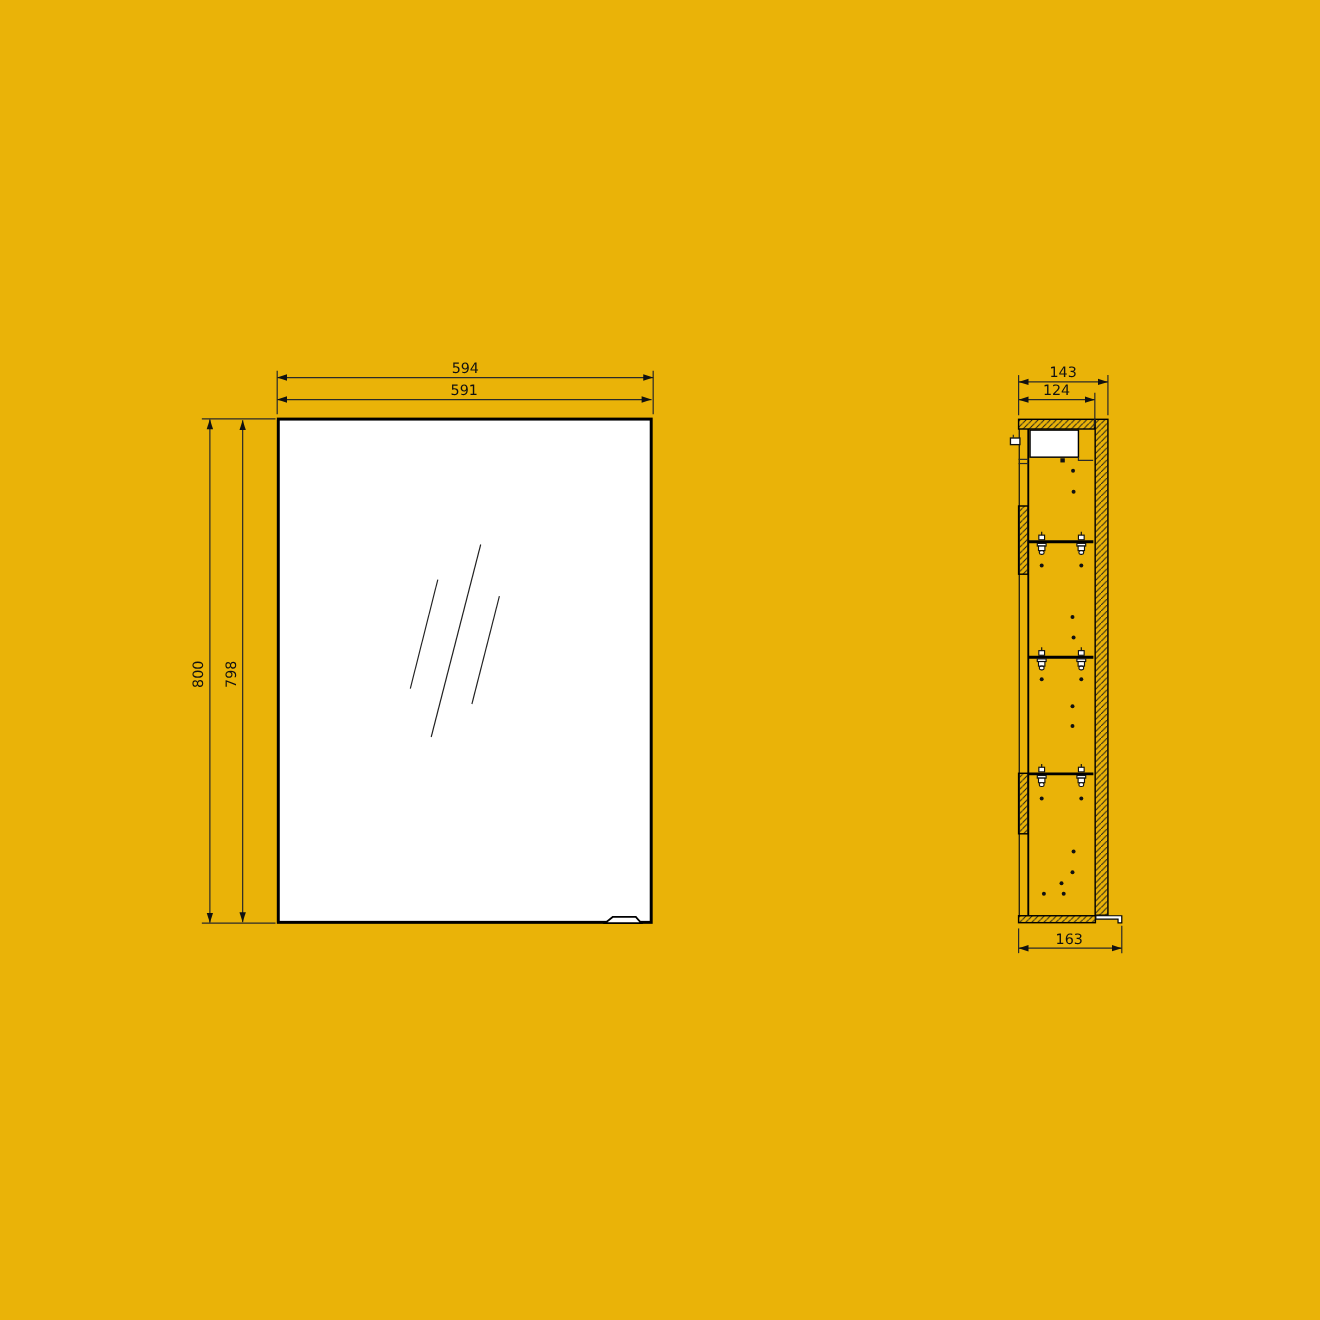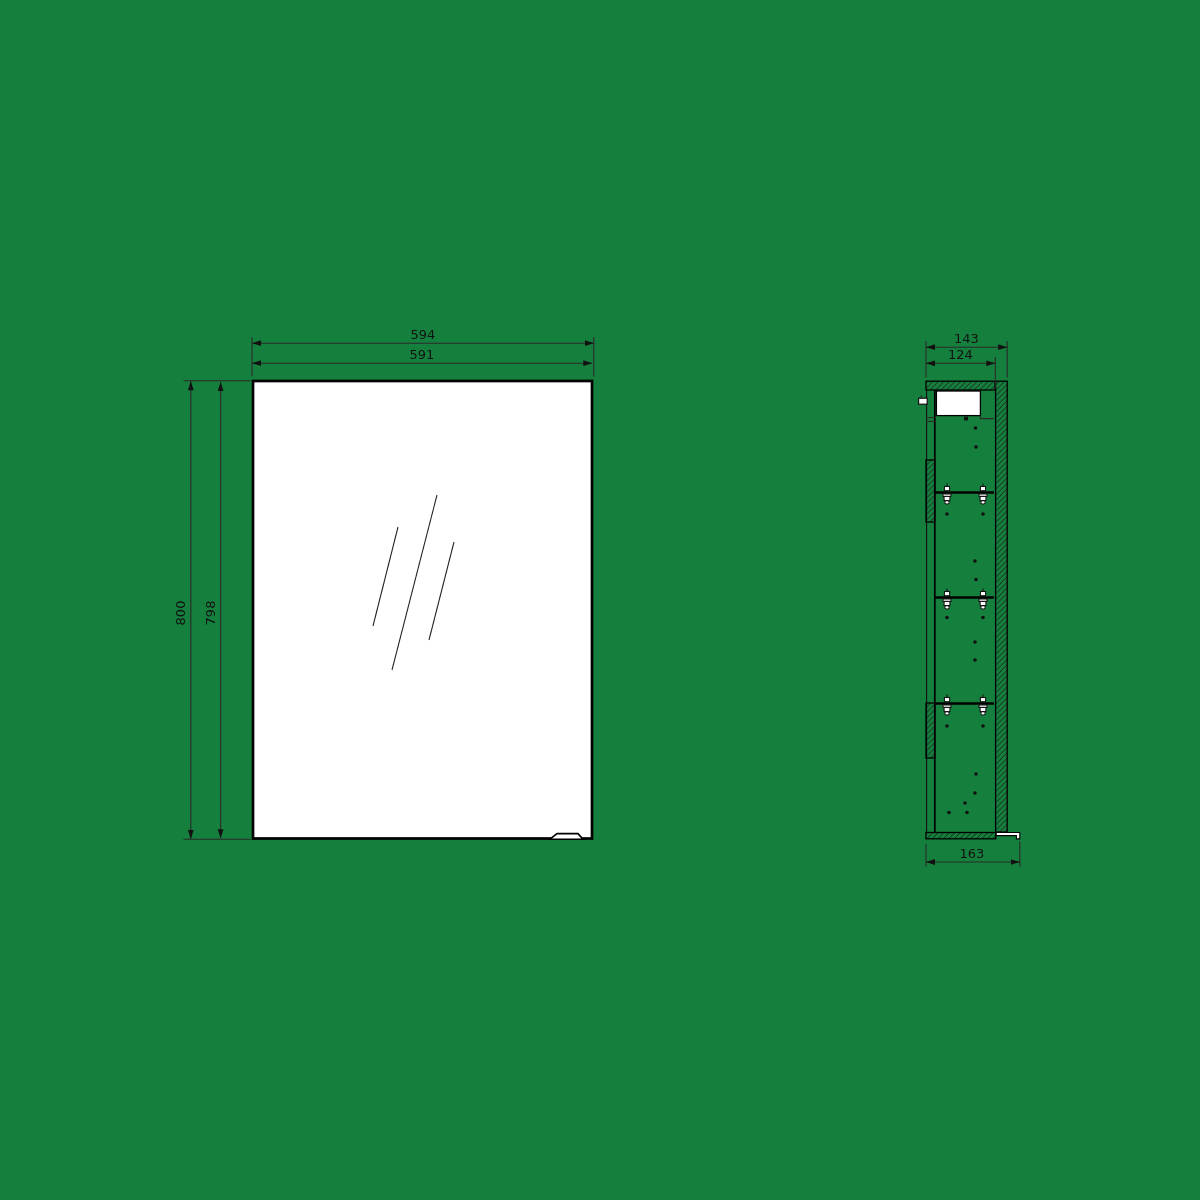--- a/index.html
+++ b/index.html
@@ -1,16 +1,16 @@
 <!DOCTYPE html>
 <html><head>
 <meta charset="utf-8">
 <style>
   html,body{margin:0;padding:0;background:#fff;}
-  .canvas{position:relative;width:1200px;height:1200px;background:#15803d;overflow:hidden;}
+  .canvas{position:relative;width:1200px;height:1200px;background:#eab308;overflow:hidden;}
   svg{position:absolute;left:0;top:0;}
   .thin{stroke:#2a2a2a;stroke-width:1.1;fill:none;}
   .dim{stroke:#2a2a2a;stroke-width:1.1;fill:none;}
   .bold{stroke:#000;stroke-width:2.7;fill:#fff;}
   .shelf{stroke:#000;stroke-width:2.6;fill:none;}
   .part{stroke:#000;stroke-width:1.3;}
   .clip{stroke:#111;stroke-width:1.05;fill:#fff;}
   text.dimlabel{font-family:"DejaVu Sans","Liberation Sans",sans-serif;font-size:13px;fill:#111;}
 </style>
 </head>

